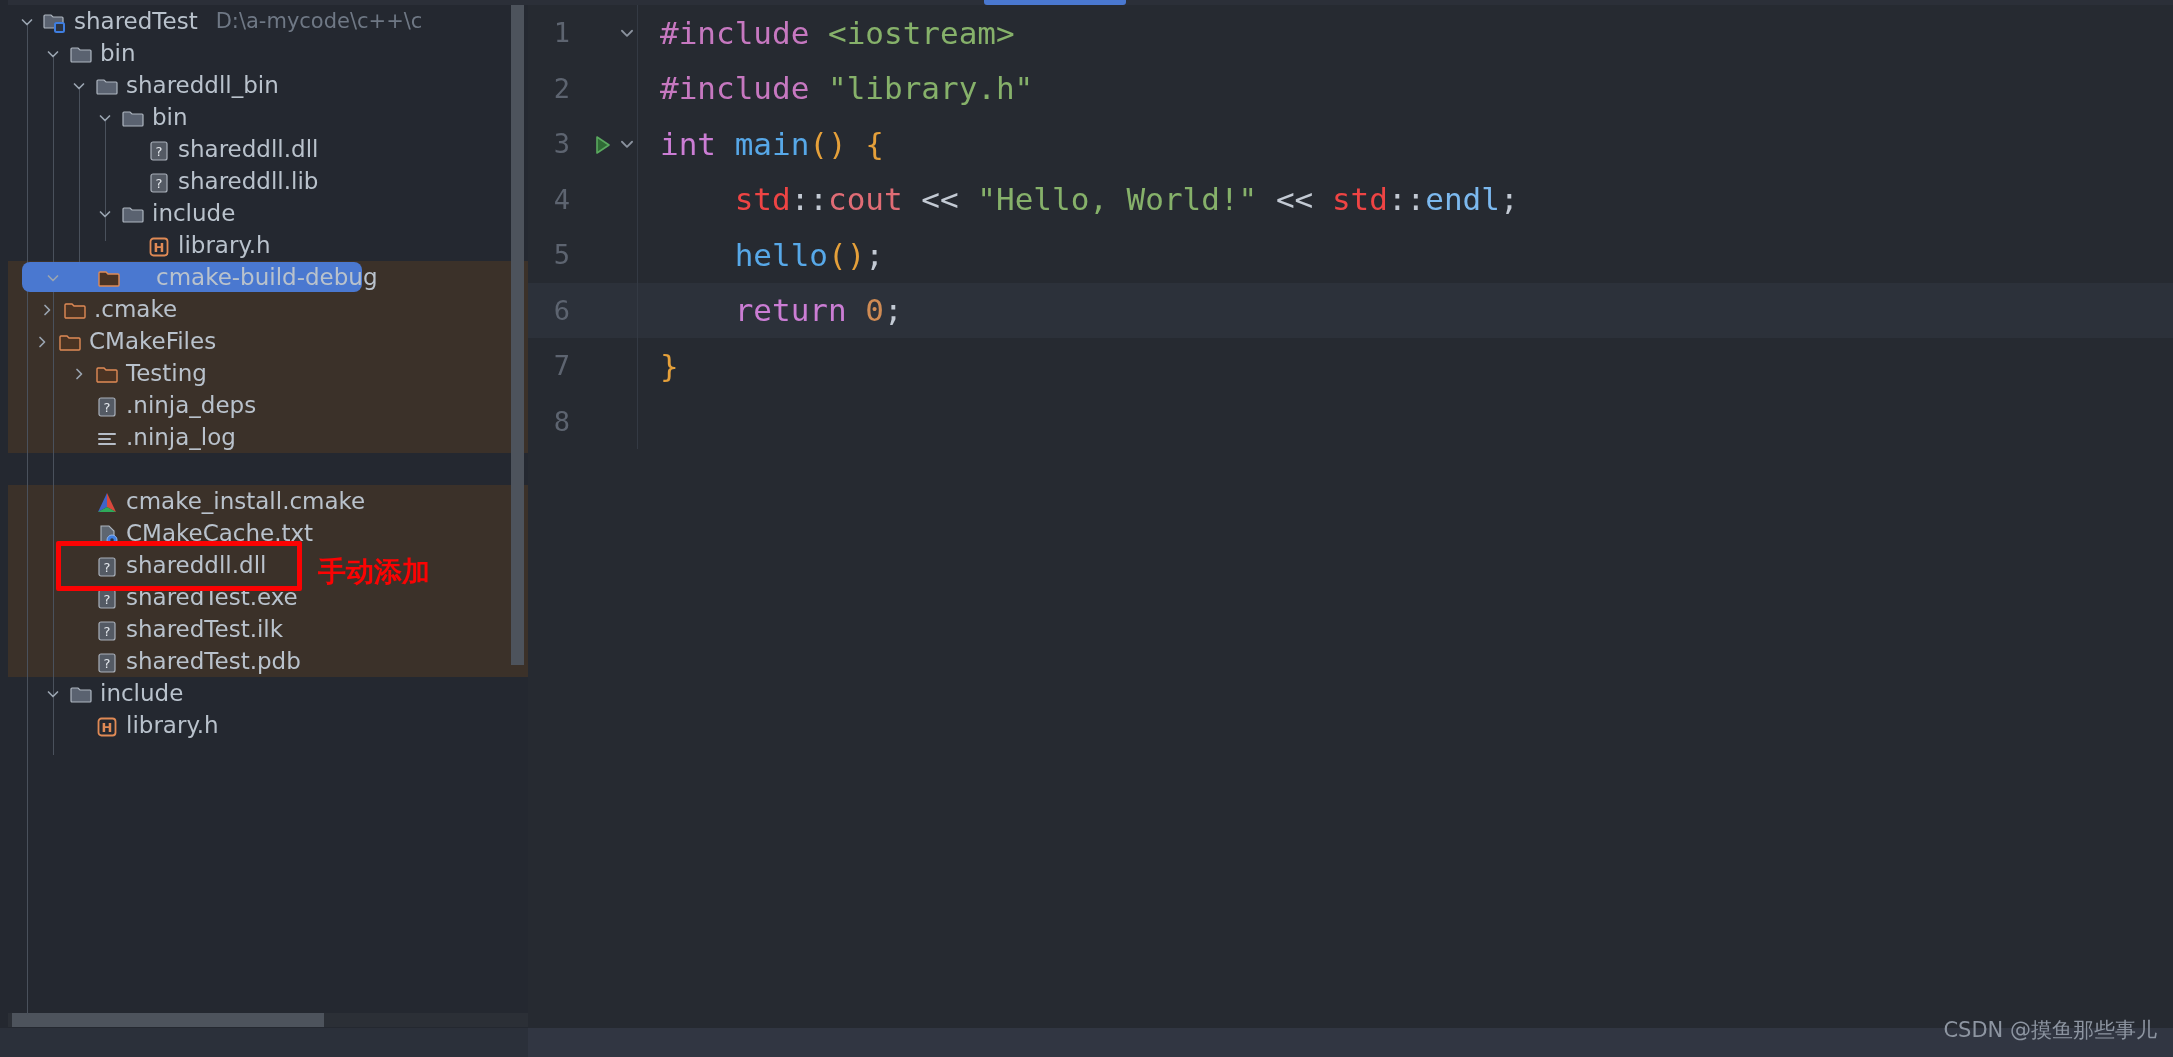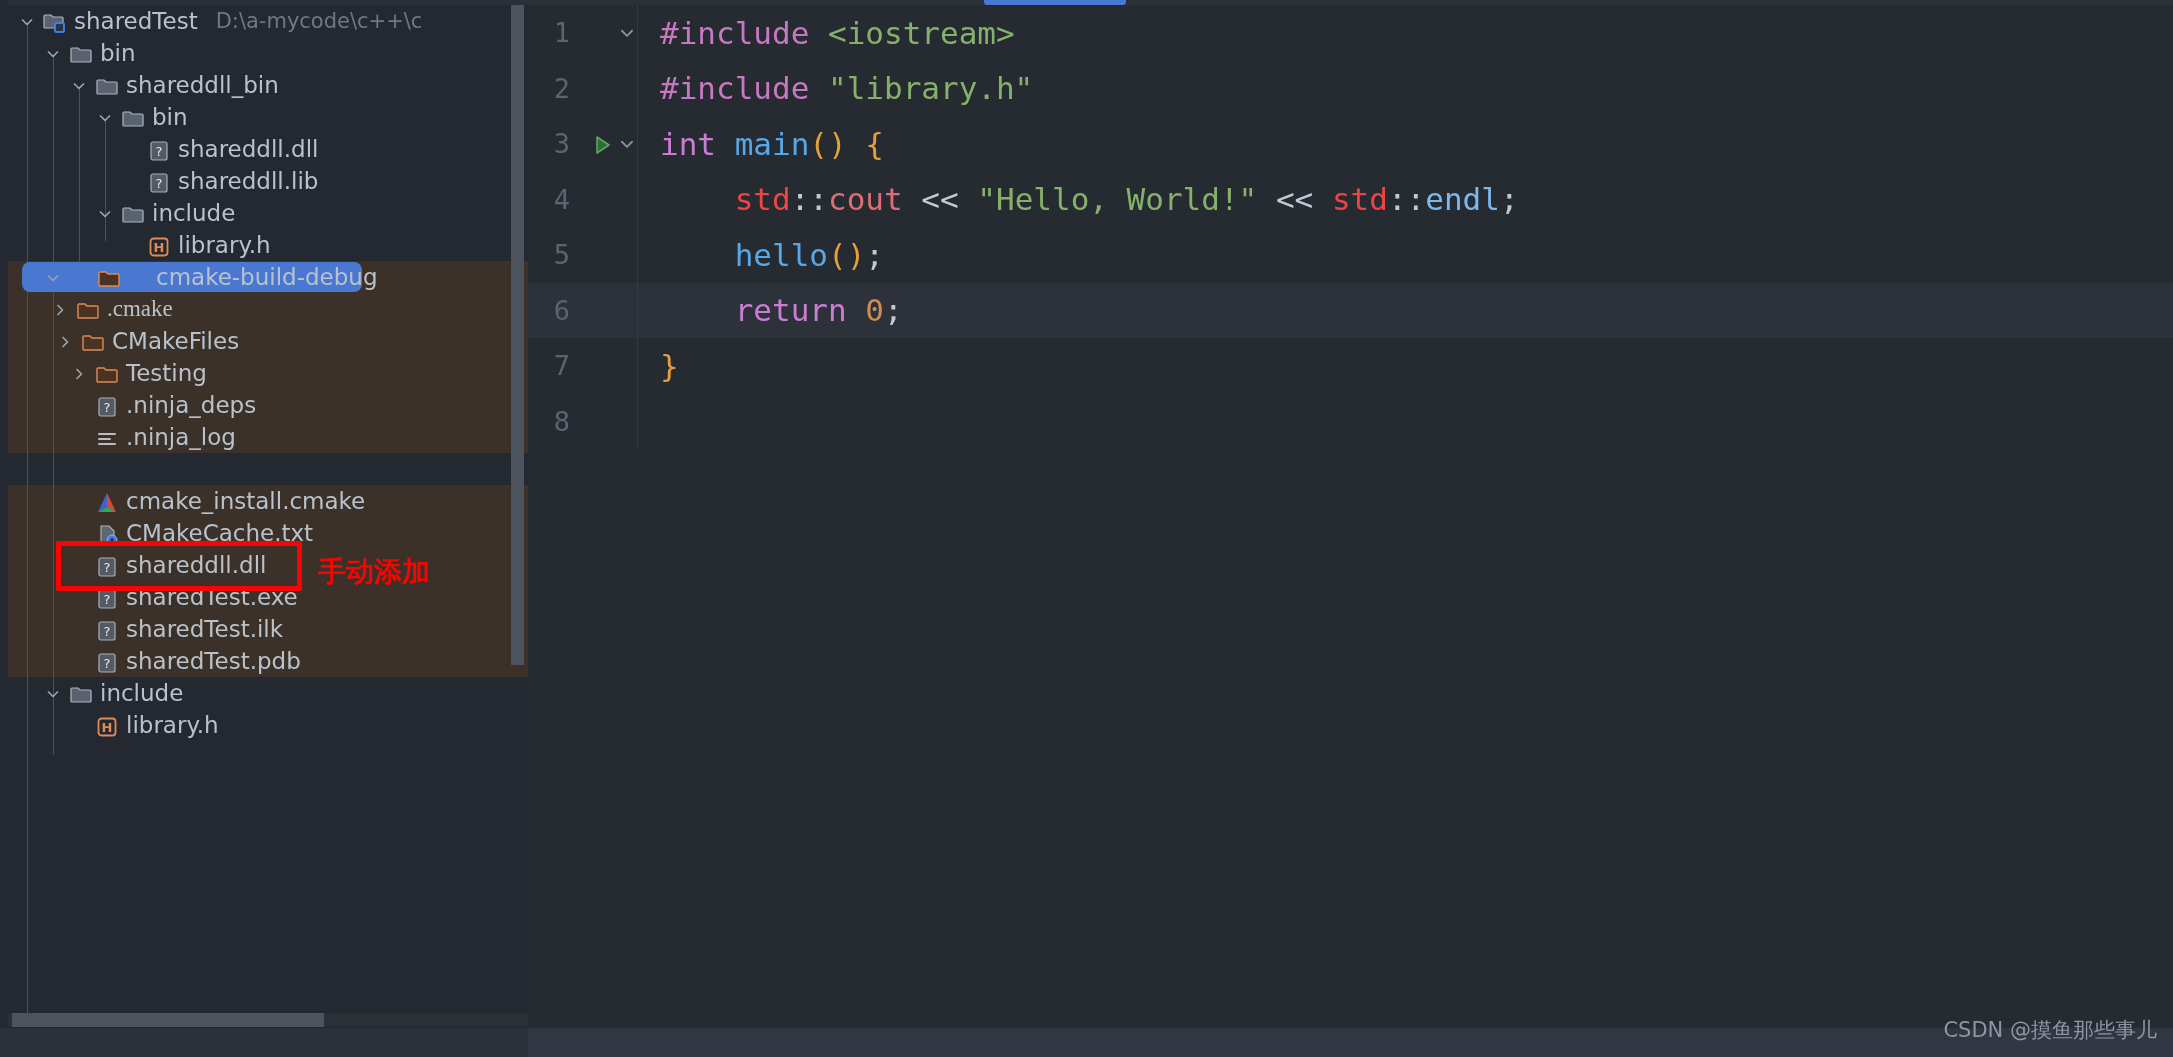--- a/index.html
+++ b/index.html
@@ -200,34 +200,34 @@
               </svg></span>
             <span class="ic"><svg width="24" height="24" viewBox="0 0 24 24">
                 <path d="M2 6a1 1 0 0 1 1-1h6l2 2h10a1 1 0 0 1 1 1v10a1 1 0 0 1-1 1H3a1 1 0 0 1-1-1z" fill="#4a3323" stroke="#e08a55" stroke-width="1.4"></path>
               </svg></span>
             <span class="lbl">cmake-build-debug</span>
           </div>
         </div>
         <div class="row" style="position:absolute;left:0;top:288px;width:528px;">
           <div class="rowbg-brown"></div>
           <div style="position:absolute;left:0;top:0;width:8px;height:32px;background:#242830;z-index:1;"></div>
-          <div class="content" style="padding-left:47px;font-family:Liberation Serif, serif;">
+          <div class="content" style="padding-left:34px;">
             <span class="tw"><svg width="16" height="16" viewBox="0 0 16 16">
                 <path d="M6 3.5 L10.5 8 L6 12.5" fill="none" stroke="#9aa4b0" stroke-width="1.7" stroke-linecap="round" stroke-linejoin="round"></path>
               </svg></span>
             <span class="ic"><svg width="24" height="24" viewBox="0 0 24 24">
                 <path d="M2 6a1 1 0 0 1 1-1h6l2 2h10a1 1 0 0 1 1 1v10a1 1 0 0 1-1 1H3a1 1 0 0 1-1-1z" fill="#4a3323" stroke="#e08a55" stroke-width="1.4"></path>
               </svg></span>
             <span class="lbl">.cmake</span>
           </div>
         </div>
         <div class="row" style="position:absolute;left:0;top:320px;width:528px;">
           <div class="rowbg-brown"></div>
           <div style="position:absolute;left:0;top:0;width:8px;height:32px;background:#242830;z-index:1;"></div>
-          <div class="content" style="padding-left:52px;">
+          <div class="content" style="padding-left:29px;">
             <span class="tw"><svg width="16" height="16" viewBox="0 0 16 16">
                 <path d="M6 3.5 L10.5 8 L6 12.5" fill="none" stroke="#9aa4b0" stroke-width="1.7" stroke-linecap="round" stroke-linejoin="round"></path>
               </svg></span>
             <span class="ic"><svg width="24" height="24" viewBox="0 0 24 24">
                 <path d="M2 6a1 1 0 0 1 1-1h6l2 2h10a1 1 0 0 1 1 1v10a1 1 0 0 1-1 1H3a1 1 0 0 1-1-1z" fill="#4a3323" stroke="#e08a55" stroke-width="1.4"></path>
               </svg></span>
             <span class="lbl">CMakeFiles</span>
           </div>
         </div>
         <div class="row" style="position:absolute;left:0;top:352px;width:528px;">

